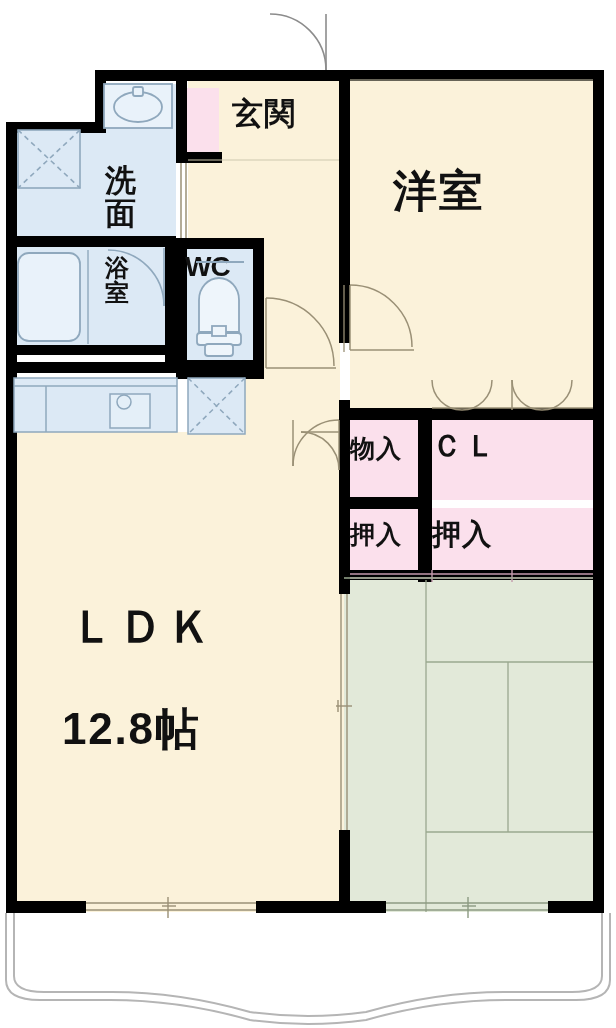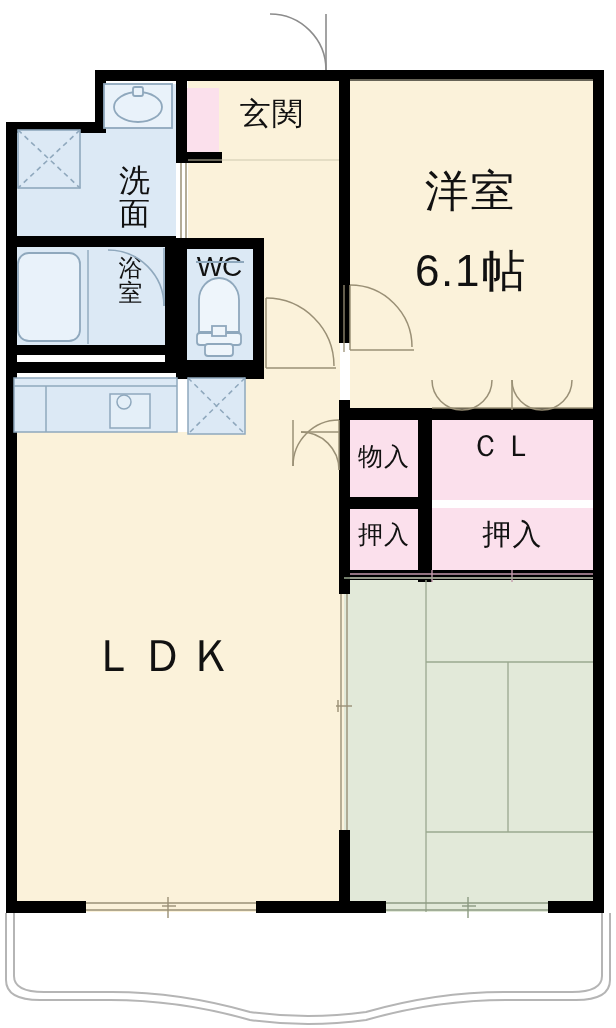--- a/index.html
+++ b/index.html
@@ -3,22 +3,22 @@
 <meta charset="utf-8">
 <style>
   html,body{margin:0;padding:0;background:#ffffff;}
   body{width:616px;height:1028px;overflow:hidden;
        font-family:"Liberation Sans","DejaVu Sans",sans-serif;}
   #plan{position:relative;width:616px;height:1028px;background:#ffffff;}
   
   .abs{position:absolute;box-sizing:border-box;}
   .wall{position:absolute;background:#000000;}
   .room{position:absolute;box-sizing:border-box;}
-  .label{position:absolute;color:#111111;font-weight:400;
-         text-align:center;white-space:nowrap;line-height:1.05;
+  .label{position:absolute;color:#111111;font-weight:700;
+         text-align:left;white-space:nowrap;line-height:1.05;
          letter-spacing:0.04em;}
   svg.ov{position:absolute;left:0;top:0;width:616px;height:1028px;
          pointer-events:none;}
   
   .f-room   {background:#fbf2da;}
   .f-water  {background:#dce9f5;}
   .f-tatami {background:#e2e9d9;}
   .f-closet {background:#fbe0ec;}
   .f-entry  {background:#fbf2da;}
 </style>
@@ -111,26 +111,26 @@
   <div class="label" style="left:105px;top:255px;width:52px;font-size:24px;">
     <span>浴</span><br>
     <span>室</span>
   </div>
 
   <div class="label" style="left:185px;top:252px;width:68px;font-size:28px;letter-spacing:-1px;">WC</div>
 
   <div class="label" style="left:232px;top:98px;width:80px;font-size:31px;">玄関</div>
 
   <div class="label" style="left:393px;top:168px;width:155px;font-size:44px;">洋室</div>
-  <div class="label" style="left:372px;top:248px;width:198px;font-size:44px;">6.1帖</div>
-
-  <div class="label" style="left:70px;top:603px;width:190px;font-size:45px;letter-spacing:0.08em;margin-top:29px;">ＬＤＫ</div>
-
-
-  <div class="label" style="left:350px;top:435px;width:68px;font-size:25px;margin-top:8px;">物入</div>
+
+  <div class="label" style="left:70px;top:603px;width:190px;font-size:45px;letter-spacing:0.08em;">ＬＤＫ</div>
+  <div class="label" style="left:62px;top:706px;width:205px;font-size:44px;">12.8帖</div>
+
+
+  <div class="label" style="left:350px;top:435px;width:68px;font-size:25px;">物入</div>
   <div class="label" style="left:432px;top:430px;width:144px;font-size:30px;letter-spacing:0.12em;">ＣＬ</div>
   <div class="label" style="left:350px;top:521px;width:68px;font-size:25px;">押入</div>
   <div class="label" style="left:432px;top:519px;width:161px;font-size:29px;">押入</div>
 
 
   <svg class="ov" viewBox="0 0 616 1028">
 
     <g stroke="#8c8c8c" fill="none" stroke-width="1.6">
       <path d="M 326 70 A 56 56 0 0 0 270 14"></path>
       <line x1="326" y1="70" x2="326" y2="14"></line>

